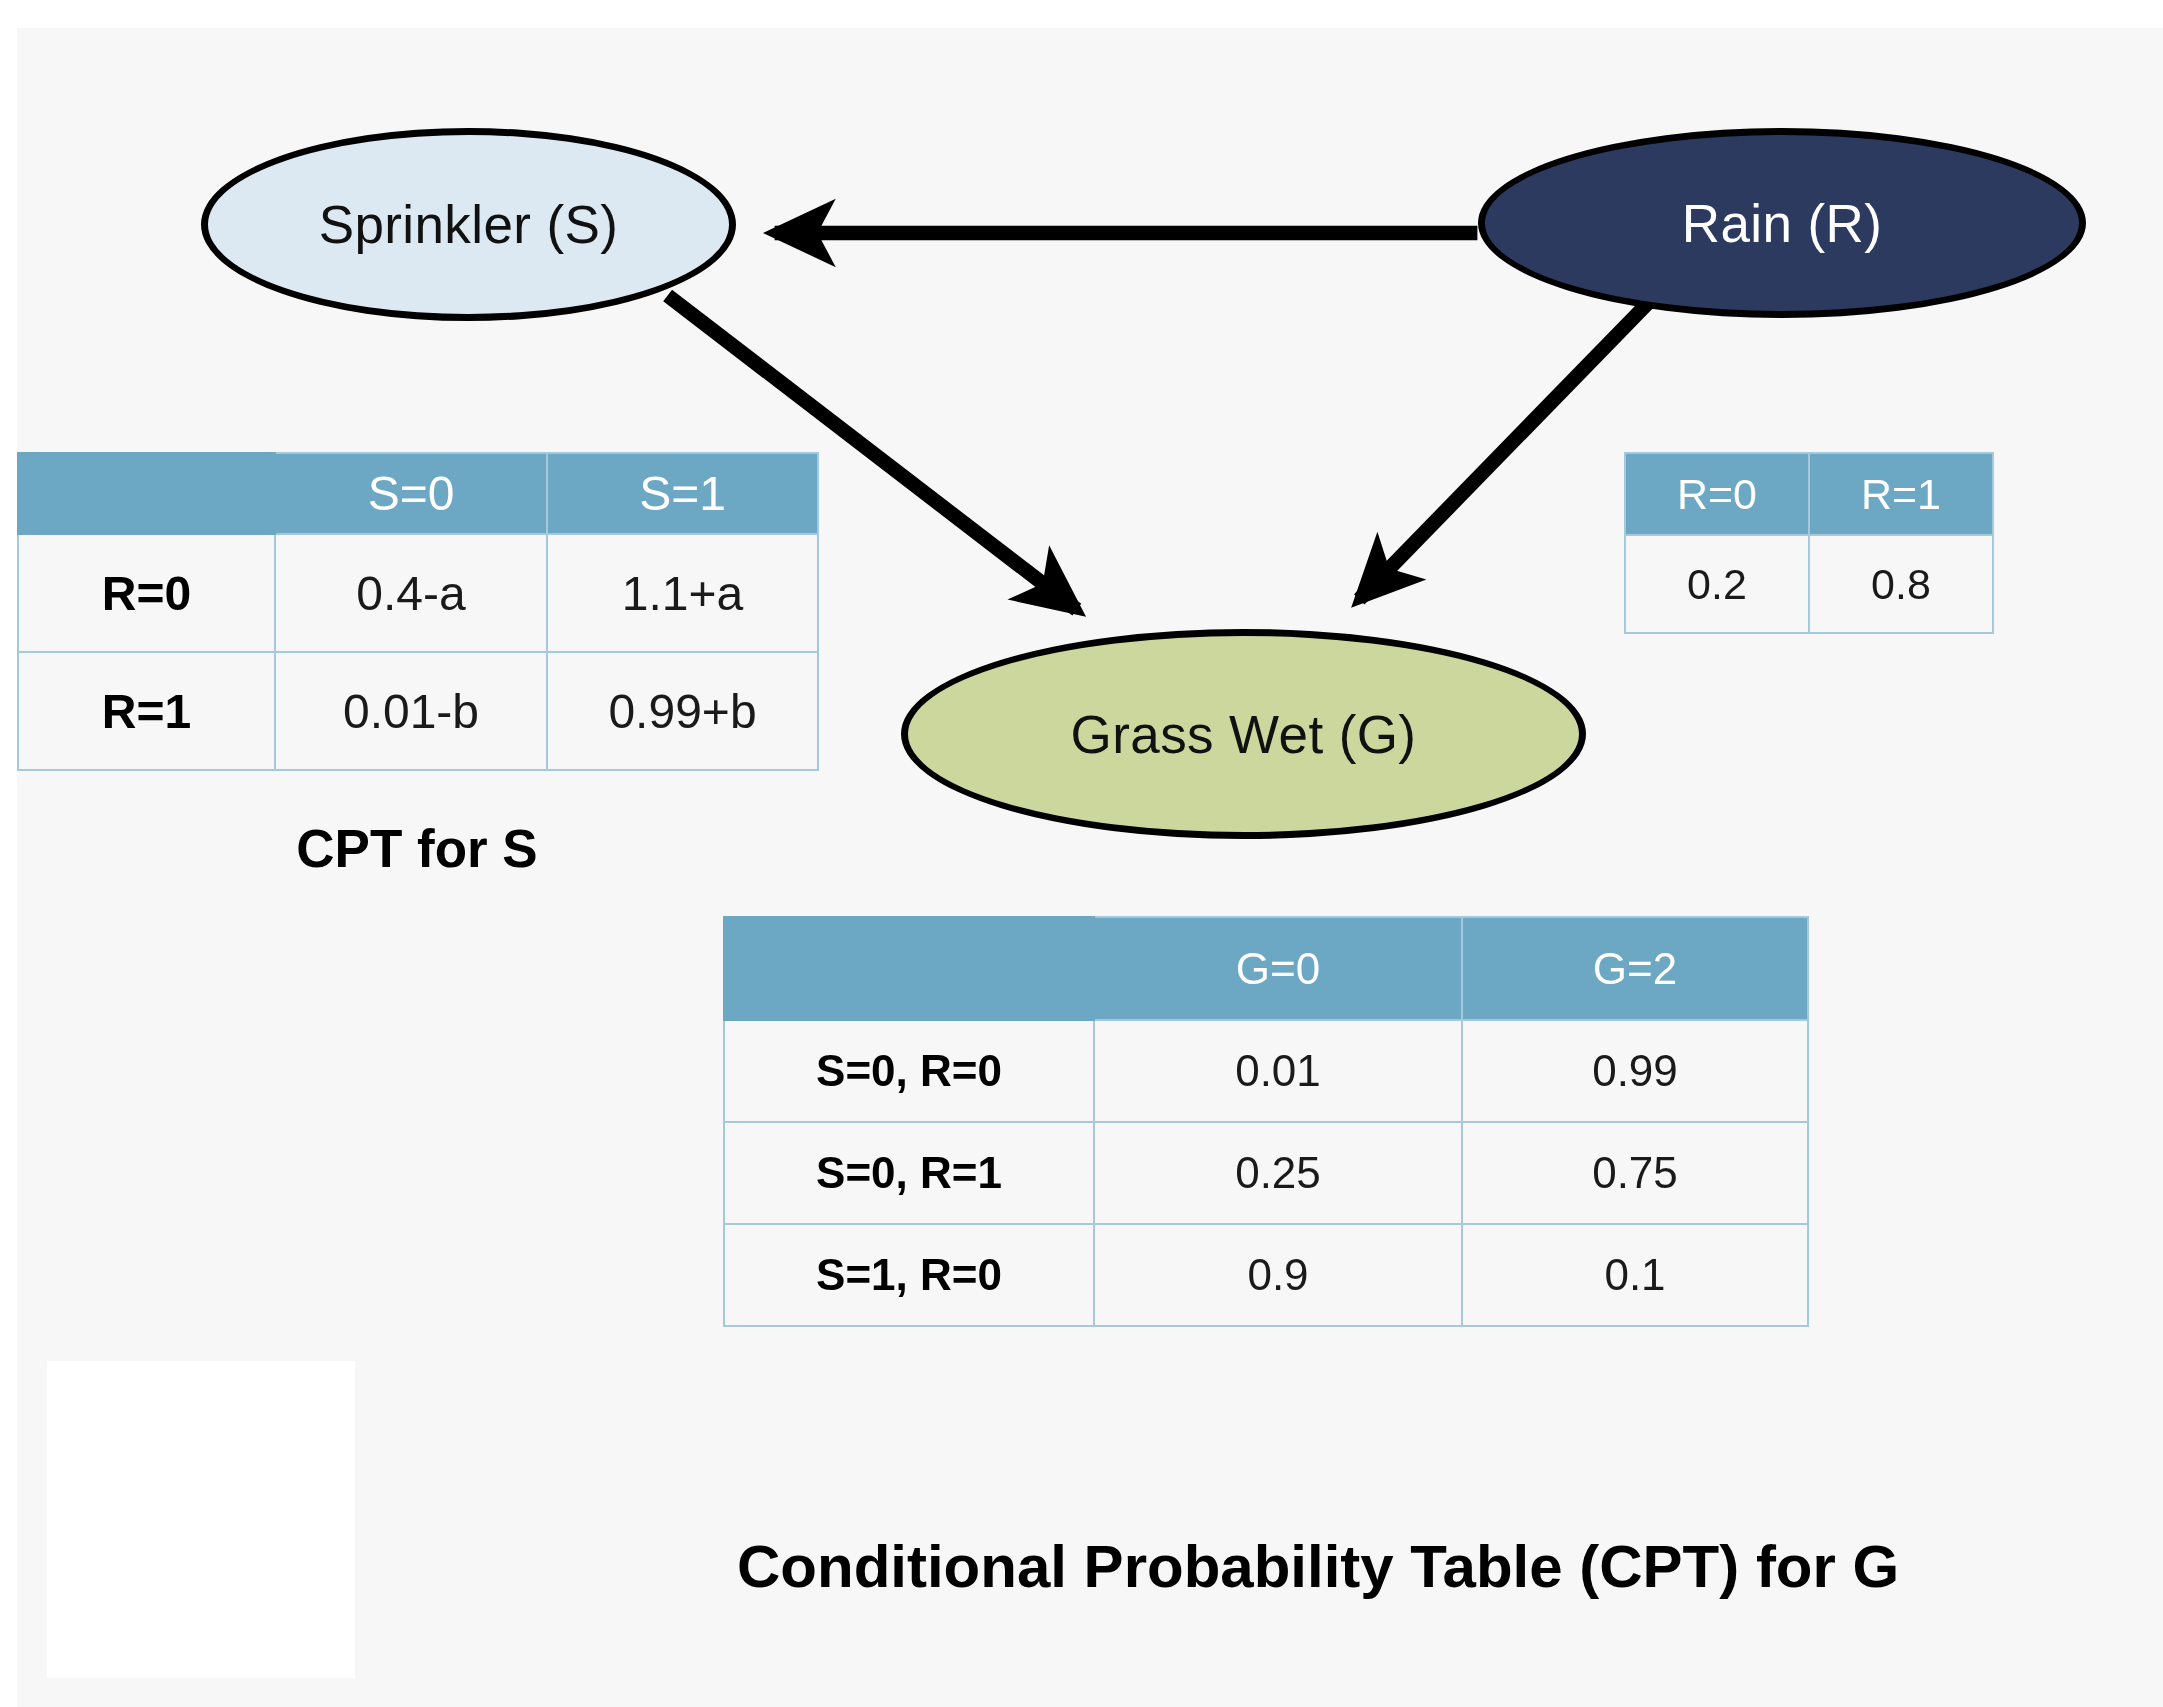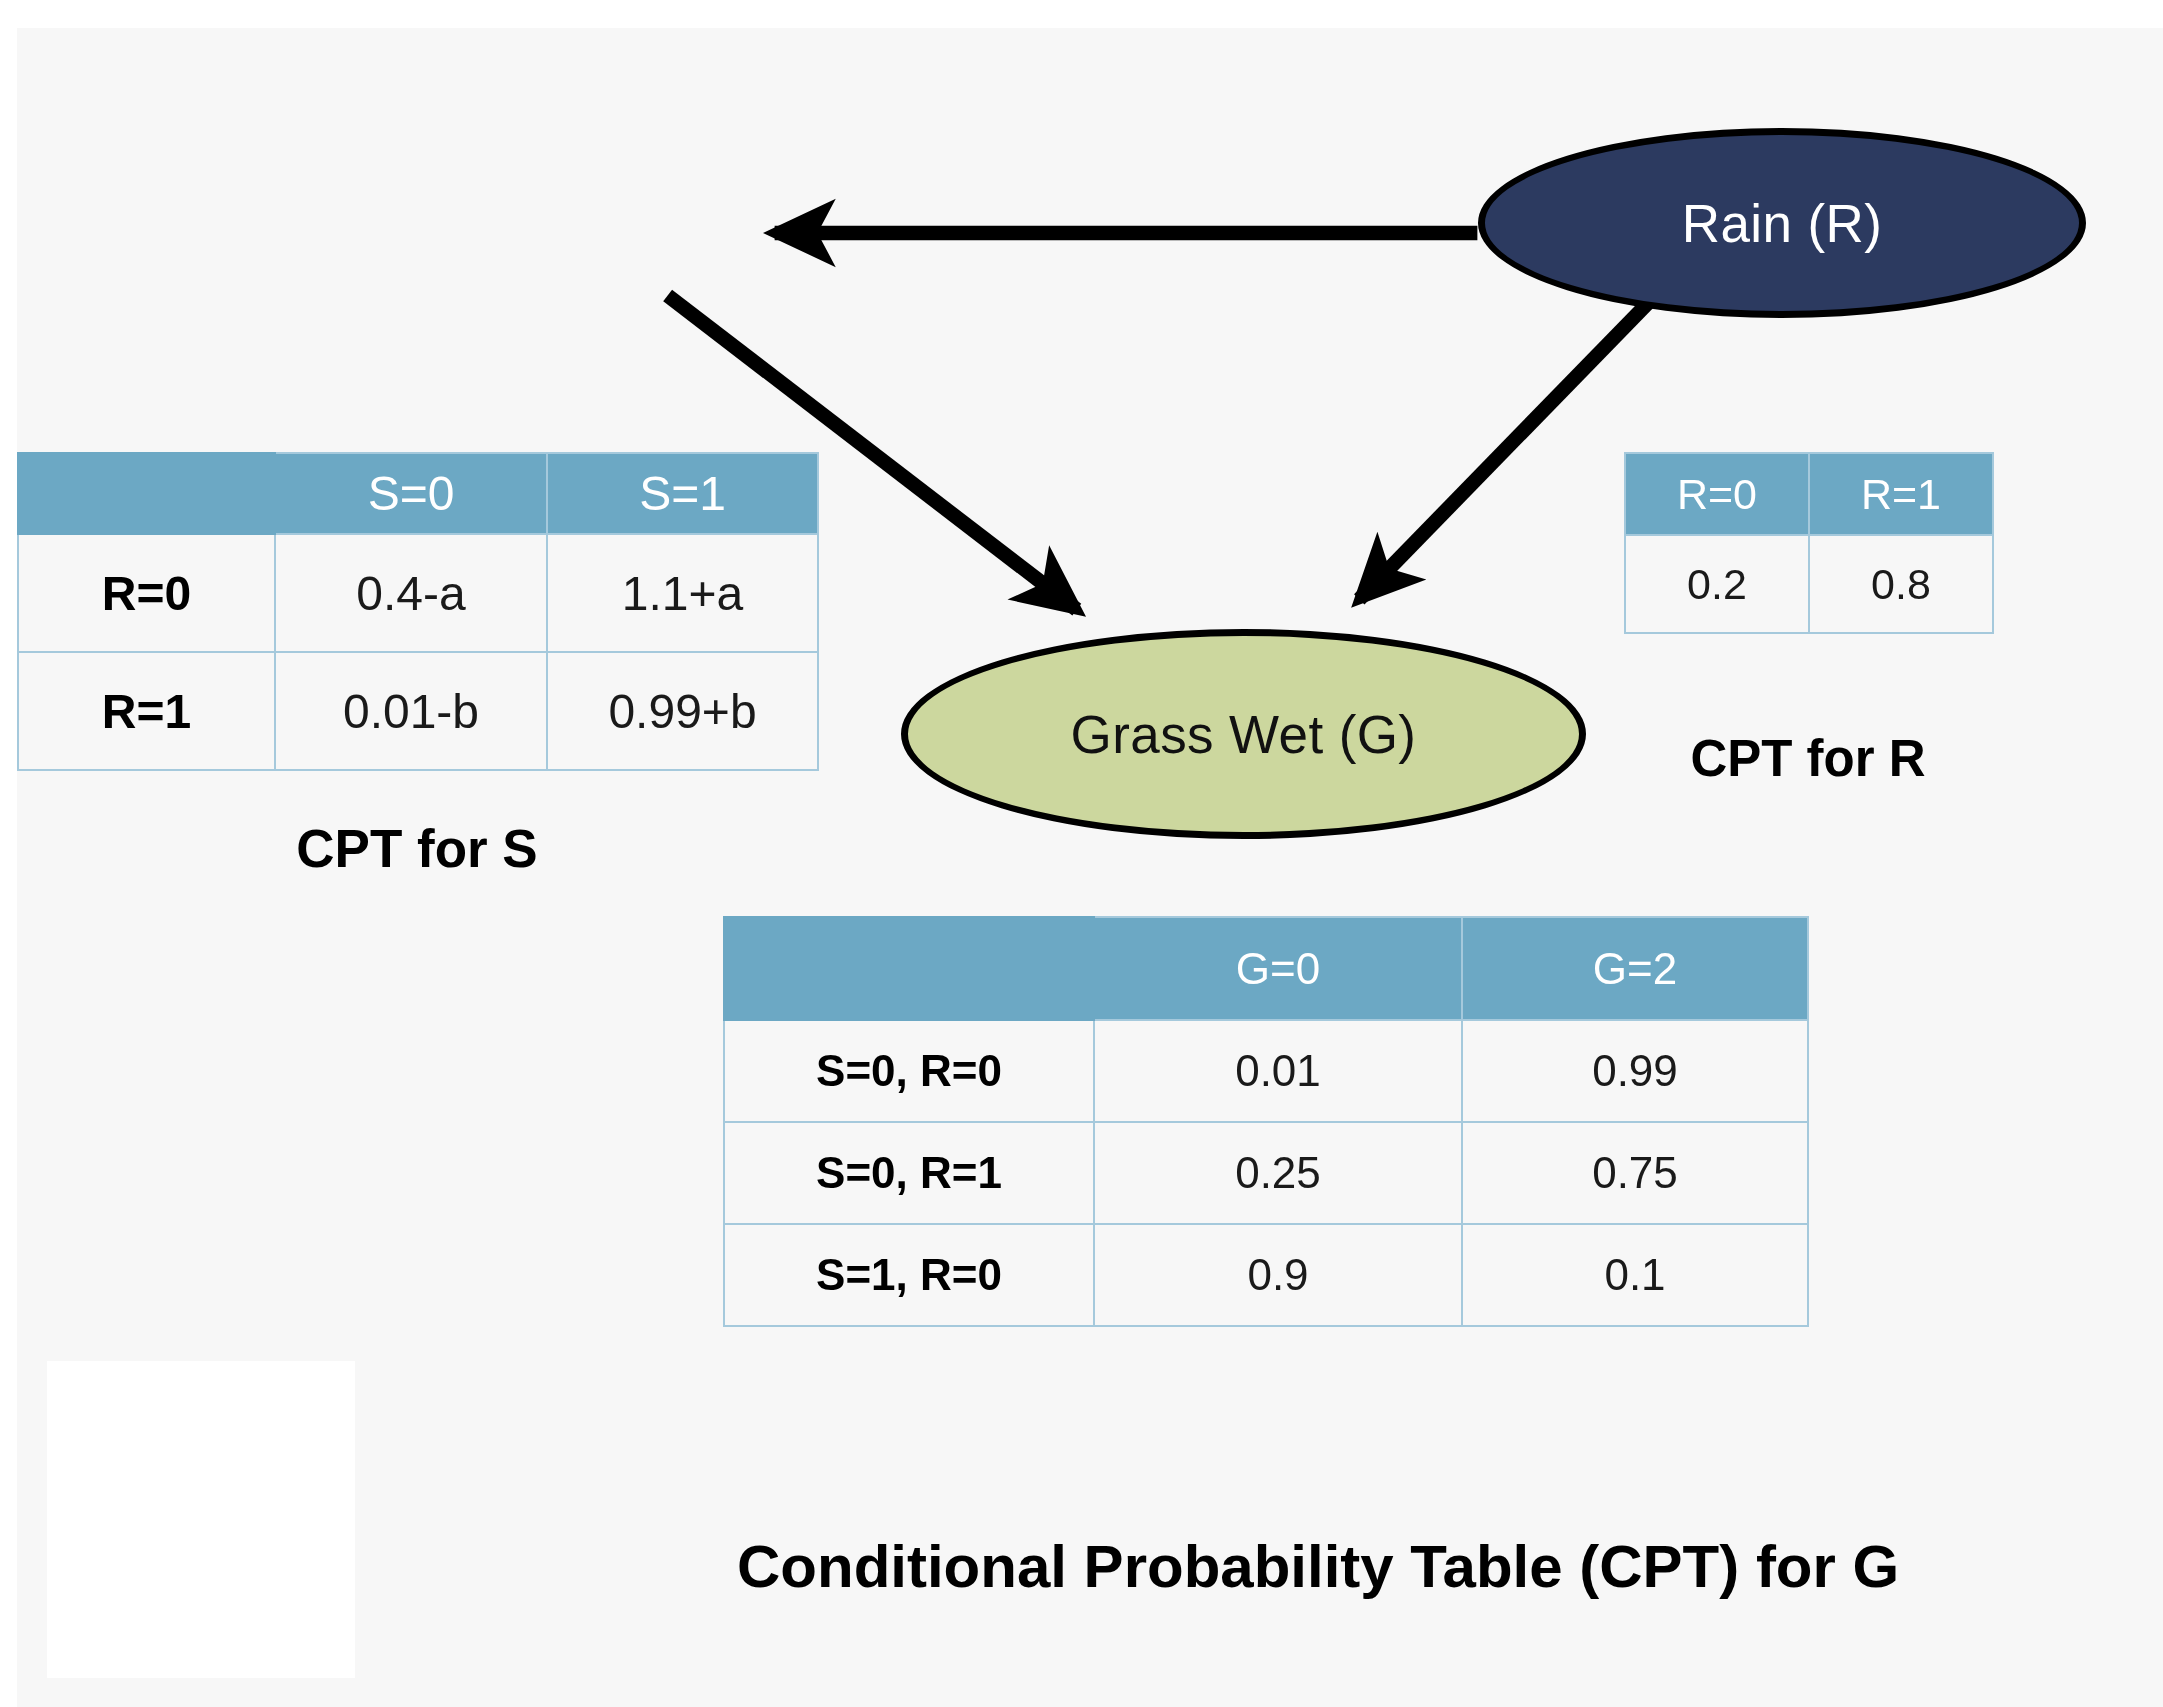--- a/index.html
+++ b/index.html
@@ -193,20 +193,23 @@
       </marker>
     </defs>
 
     <line x1="1726" y1="272" x2="905" y2="272" stroke="#000000" stroke-width="17" marker-end="url(#arrowhead)"></line>
 
     <line x1="780" y1="345" x2="1258" y2="712" stroke="#000000" stroke-width="17" marker-end="url(#arrowhead)"></line>
 
     <line x1="1927" y1="352" x2="1588" y2="700" stroke="#000000" stroke-width="17" marker-end="url(#arrowhead)"></line>
   </svg>
 
+  <div class="node" id="node-sprinkler">
+    <span class="node-label">Sprinkler (S)</span>
+  </div>
 
   <div class="node" id="node-grass">
     <span class="node-label">Grass Wet (G)</span>
   </div>
 
   <div class="node" id="node-rain">
     <span class="node-label">Rain (R)</span>
   </div>
 
   <table class="cpt" id="cpt-s">
@@ -248,21 +251,20 @@
         <th>R=1</th>
       </tr>
     </thead>
     <tbody>
       <tr>
         <td>0.2</td>
         <td>0.8</td>
       </tr>
     </tbody>
   </table>
-  <div class="caption" id="caption-r">CPT for R</div>
 
   <table class="cpt" id="cpt-g">
     <colgroup>
         <col class="c0">
         <col class="c1">
         <col class="c2">
       </colgroup>
     <thead>
       <tr>
         <th class="corner"></th>

